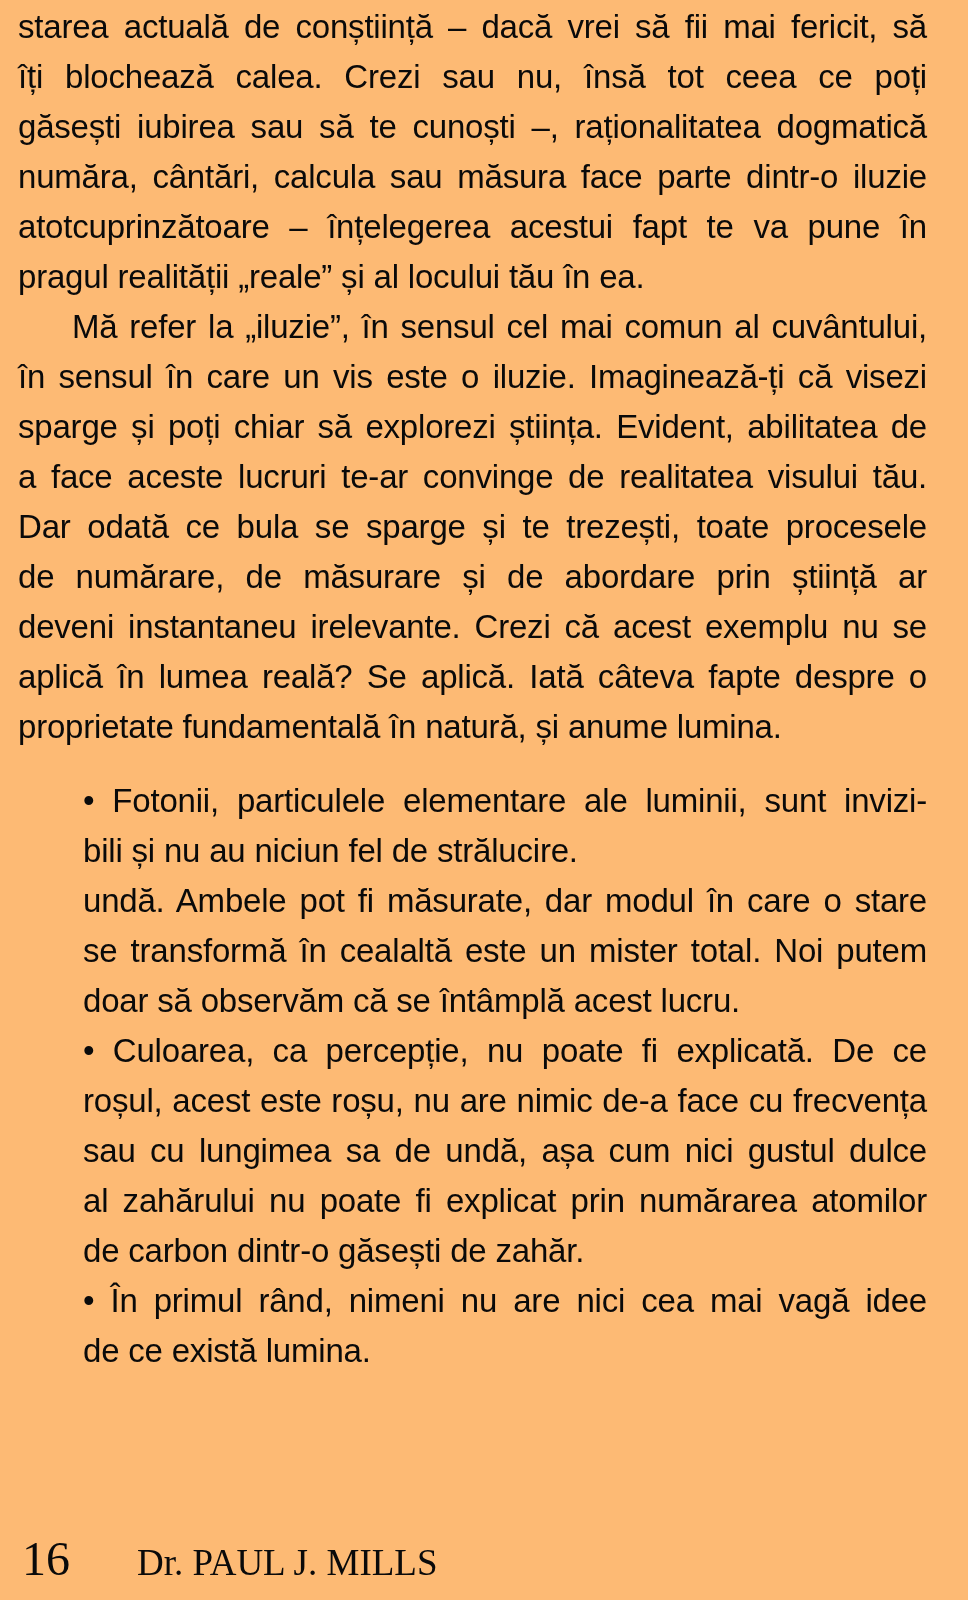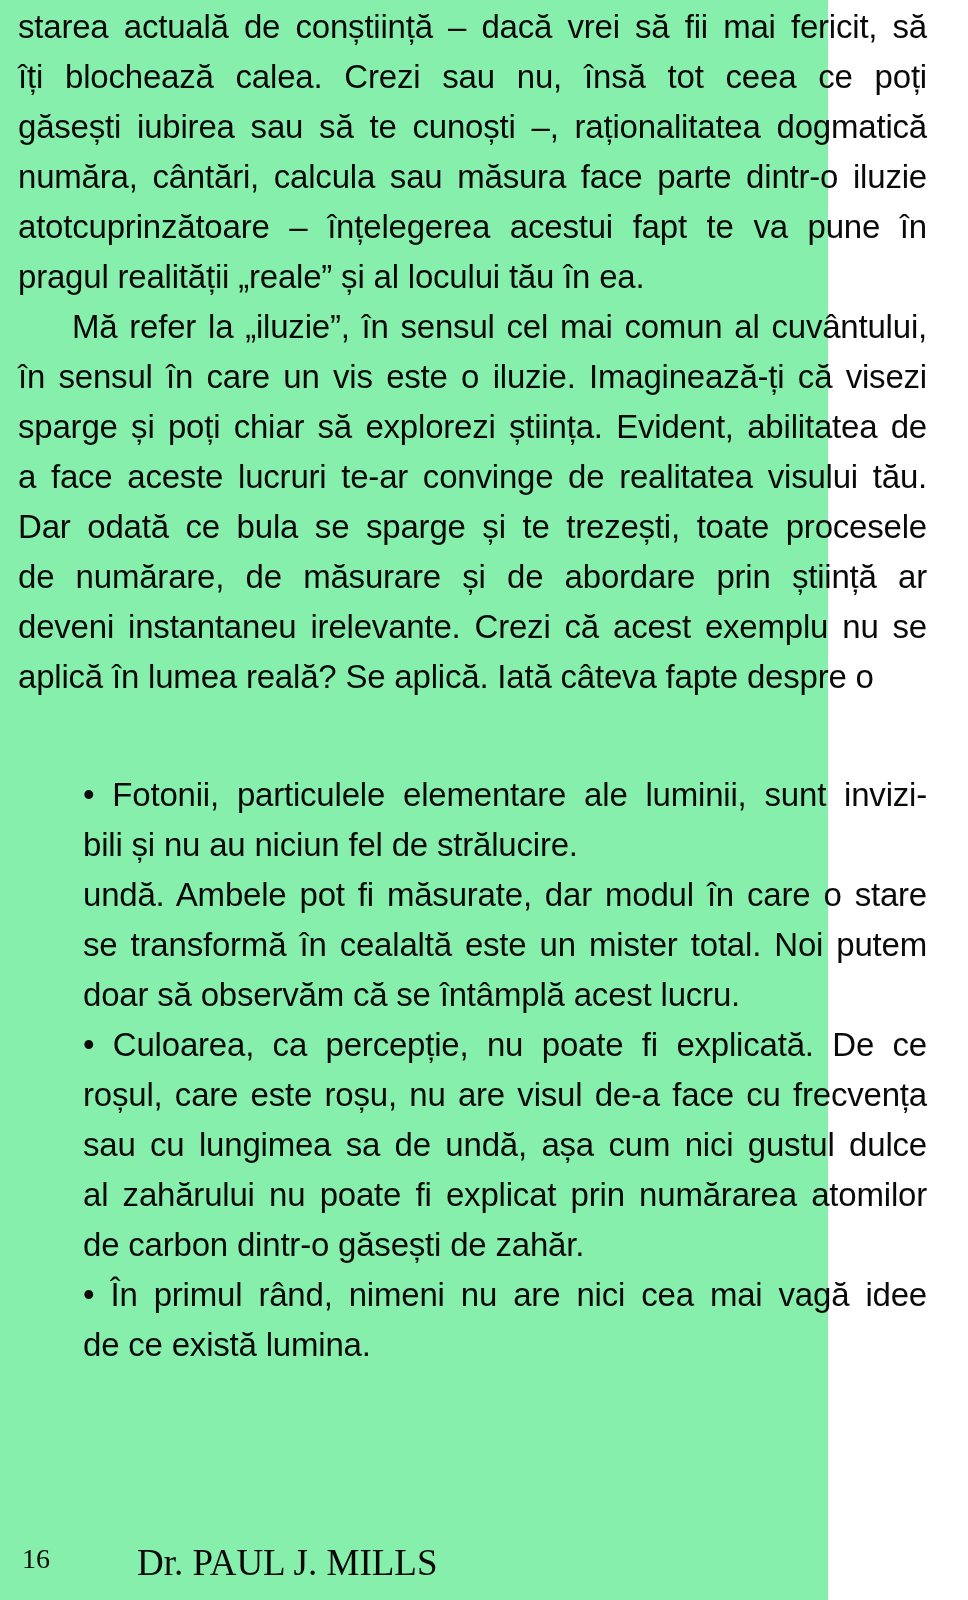--- a/index.html
+++ b/index.html
@@ -5,50 +5,50 @@
   * { margin: 0; padding: 0; box-sizing: border-box; }
   html, body { background: #ffffff; }
   body {
     width: 968px; height: 1600px;
     overflow: hidden;
     font-family: "Liberation Sans", "DejaVu Sans", sans-serif;
     color: #0a0a0a;
   }
   .page {
     position: relative;
-    width: 828px; height: 1600px;
-    background: #86efac;
+    width: 968px; height: 1600px;
+    background: #fdba74;
   }
   .text-column {
     position: absolute;
     left: 18px; top: 2px;
     width: 909px;
   }
   .line {
     font-size: 33px;
     line-height: 50px;
     font-weight: 300;
     letter-spacing: -0.2px;
     text-align: justify;
     text-align-last: justify;
     color: #0a0a0a;
   }
   .block .line:last-child { text-align-last: left; }
   .block.indent-first .line:first-child { text-indent: 54px; }
-  .bullet-list { margin-top: 68px; }
+  .bullet-list { margin-top: 24px; }
   .block.bullet { padding-left: 65px; }
   .footer {
     position: absolute;
     left: 0; top: 1534px;
     width: 968px; height: 50px;
     font-family: "Liberation Serif", "DejaVu Serif", serif;
   }
   .footer .page-number {
     position: absolute; left: 22px; top: 0;
-    font-size: 28px; line-height: 50px;
+    font-size: 48px; line-height: 50px;
   }
   .footer .running-head {
     position: absolute; left: 137px; top: 4px;
     font-size: 37px; line-height: 50px;
   }
 </style>
 </head>
 <body>
 
 <div class="page">
@@ -65,38 +65,39 @@
 
     <div class="block paragraph indent-first">
       <div class="line">Mă refer la „iluzie”, în sensul cel mai comun al cuvântului,</div>
       <div class="line">în sensul în care un vis este o iluzie. Imaginează-ți că visezi</div>
       <div class="line">sparge și poți chiar să explorezi știința. Evident, abilitatea de</div>
       <div class="line">a face aceste lucruri te-ar convinge de realitatea visului tău.</div>
       <div class="line">Dar odată ce bula se sparge și te trezești, toate procesele</div>
       <div class="line">de numărare, de măsurare și de abordare prin știință ar</div>
       <div class="line">deveni instantaneu irelevante. Crezi că acest exemplu nu se</div>
       <div class="line">aplică în lumea reală? Se aplică. Iată câteva fapte despre o</div>
+      <div class="line">proprietate fundamentală în natură, și anume lumina.</div>
     </div>
 
     <div class="bullet-list">
 
       <div class="block bullet">
         <div class="line">• Fotonii, particulele elementare ale luminii, sunt invizi-</div>
         <div class="line">bili și nu au niciun fel de strălucire.</div>
       </div>
 
       <div class="block bullet">
         <div class="line">undă. Ambele pot fi măsurate, dar modul în care o stare</div>
         <div class="line">se transformă în cealaltă este un mister total. Noi putem</div>
         <div class="line">doar să observăm că se întâmplă acest lucru.</div>
       </div>
 
       <div class="block bullet">
         <div class="line">• Culoarea, ca percepție, nu poate fi explicată. De ce</div>
-        <div class="line">roșul, care este roșu, nu are visul de-a face cu frecvența</div>
+        <div class="line">roșul, acest este roșu, nu are nimic de-a face cu frecvența</div>
         <div class="line">sau cu lungimea sa de undă, așa cum nici gustul dulce</div>
         <div class="line">al zahărului nu poate fi explicat prin numărarea atomilor</div>
         <div class="line">de carbon dintr-o găsești de zahăr.</div>
       </div>
 
       <div class="block bullet">
         <div class="line">• În primul rând, nimeni nu are nici cea mai vagă idee</div>
         <div class="line">de ce există lumina.</div>
       </div>
 

